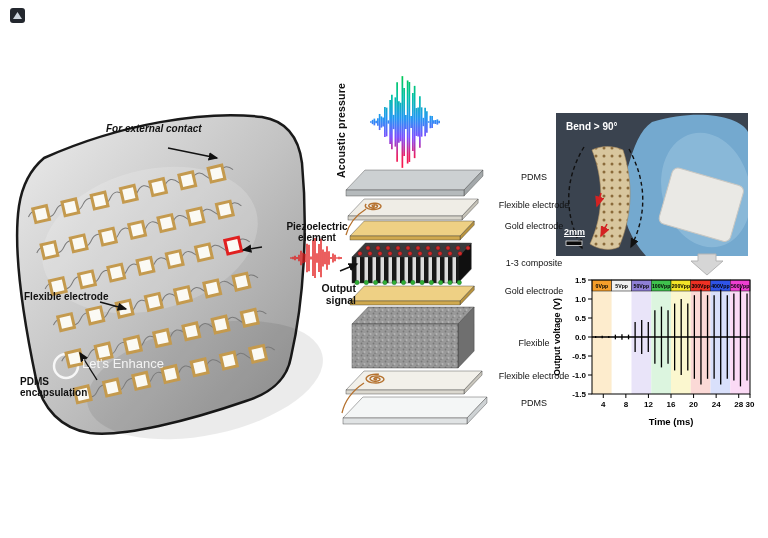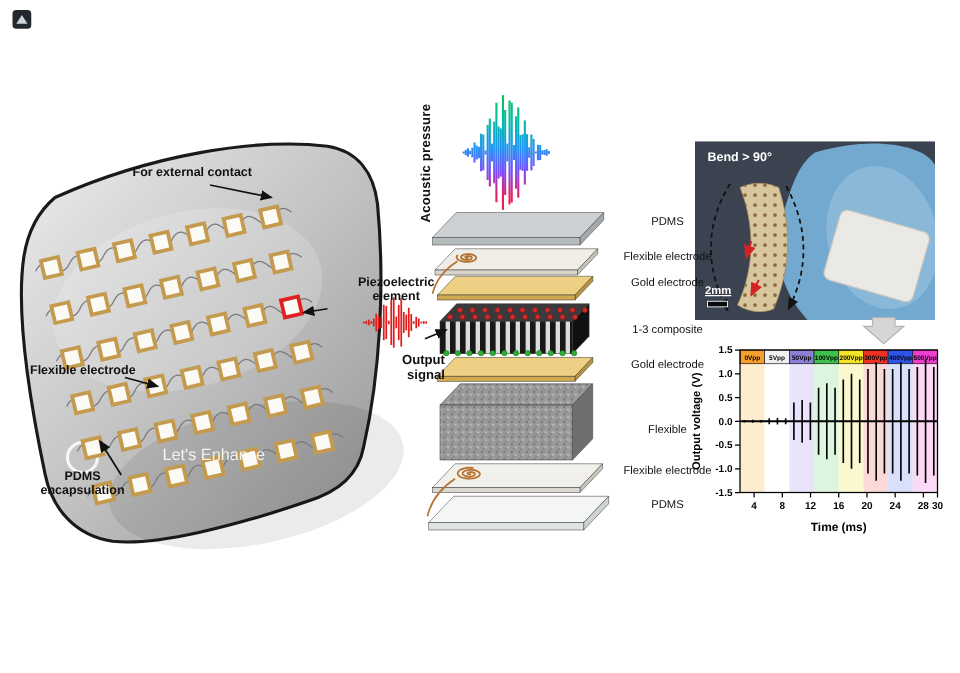--- a/index.html
+++ b/index.html
@@ -1,24 +1,24 @@
 <!DOCTYPE html>
 <html><head>
 <meta charset="utf-8">
 <style>
   html,body{margin:0;padding:0;background:#fff;}
   body{width:768px;height:538px;overflow:hidden;font-family:"Liberation Sans",sans-serif;}
   #canvas{position:relative;width:768px;height:538px;background:#fff;}
   #art{position:absolute;left:0;top:0;}
   .lbl{position:absolute;color:#111;font-weight:bold;font-size:10px;line-height:1.12;}
-  #lbl-external{left:106px;top:133px;white-space:nowrap;}
+  #lbl-external{left:106px;top:123px;white-space:nowrap;font-style:italic;}
   #lbl-piezo{left:242px;top:221px;width:74px;text-align:center;margin-left:38px;}
   #lbl-flex{left:24px;top:291px;white-space:nowrap;}
-  #lbl-pdmsenc{left:20px;top:376px;width:92px;text-align:center;}
-  #lbl-watermark{left:82px;top:357px;font-weight:normal;font-size:13px;color:rgba(255,255,255,.85);white-space:nowrap;margin-left:48px;}
+  #lbl-pdmsenc{left:20px;top:376px;width:92px;}
+  #lbl-watermark{left:82px;top:357px;font-weight:normal;font-size:13px;color:rgba(255,255,255,.85);white-space:nowrap;}
   #lbl-acoustic{left:336px;top:74px;height:104px;writing-mode:vertical-rl;transform:rotate(180deg);font-size:10.5px;letter-spacing:.2px;}
   #lbl-output{left:304px;top:283px;width:52px;text-align:right;font-size:10.5px;}
   .lyr{position:absolute;left:514px;transform:translateX(-50%);font-weight:normal;font-size:9px;color:#111;white-space:nowrap;padding-left:40px;}
   #lbl-bend{left:566px;top:121px;color:#fff;font-size:10px;white-space:nowrap;}
   #lbl-scale{left:564px;top:227px;color:#fff;font-size:9px;text-decoration:underline;}
   #chart{position:absolute;left:552px;top:268px;width:204px;height:166px;}
 </style>
 </head>
 <body>
 

